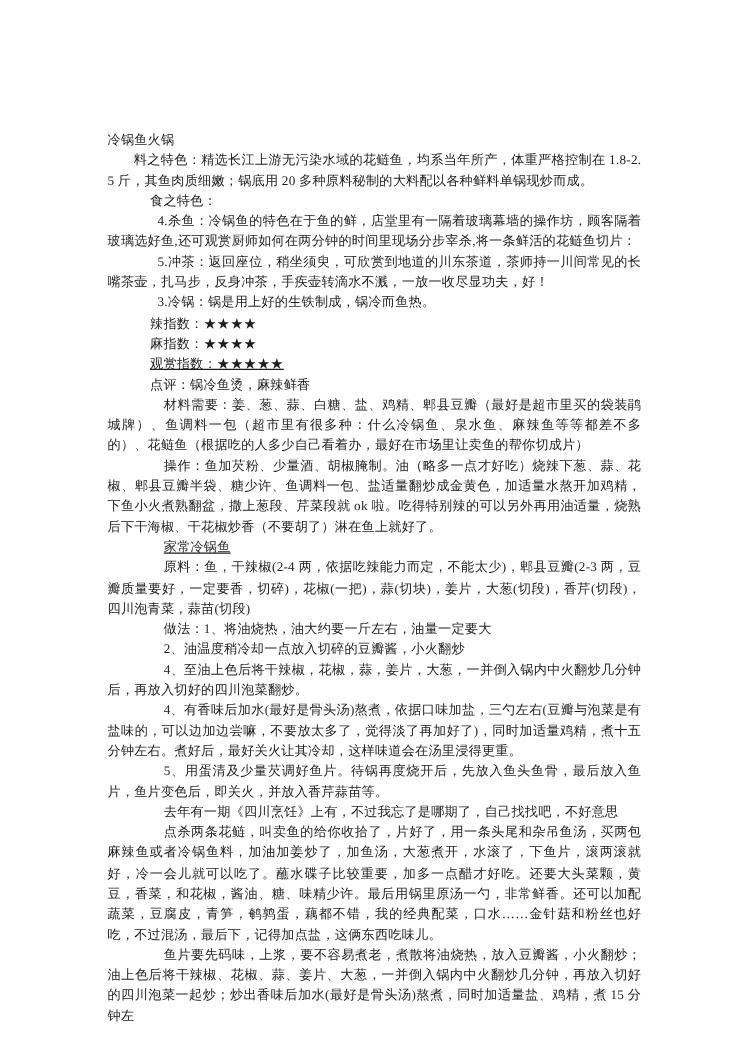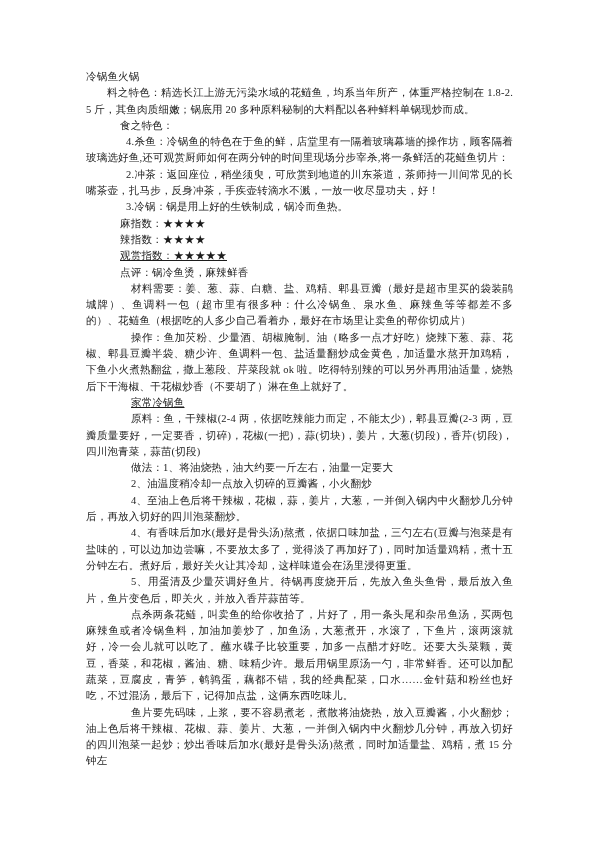--- a/index.html
+++ b/index.html
@@ -12,20 +12,21 @@
     height: 850px;
     overflow: hidden;
     font-family: "Liberation Serif", "DejaVu Serif", serif;
   }
   .page {
     box-sizing: border-box;
     width: 600px;
     height: 722px;
     padding: 69px 87px 0 86px;
     background: #ffffff;
+    margin-top: 36px;
   }
   .doc-body {
     width: 427px;
   }
   .para {
     margin: 0;
     padding: 0;
     font-size: 10.5px;
     line-height: 16.3px;
     color: #1c1c1c;
@@ -37,31 +38,32 @@
 </style>
 </head>
 <body>
 
 <div class="page">
   <div class="doc-body">
       <p class="para" style="text-indent: 0px;">冷锅鱼火锅</p>
       <p class="para" style="text-indent: 21px;">料之特色：精选长江上游无污染水域的花鲢鱼，均系当年所产，体重严格控制在 1.8-2.5 斤，其鱼肉质细嫩；锅底用 20 多种原料秘制的大料配以各种鲜料单锅现炒而成。</p>
       <p class="para" style="text-indent: 34px;">食之特色：</p>
       <p class="para" style="text-indent: 40px;">4.杀鱼：冷锅鱼的特色在于鱼的鲜，店堂里有一隔着玻璃幕墙的操作坊，顾客隔着玻璃选好鱼,还可观赏厨师如何在两分钟的时间里现场分步宰杀,将一条鲜活的花鲢鱼切片：</p>
-      <p class="para" style="text-indent: 40px;">2.冲茶：返回座位，稍坐须臾，可欣赏到地道的川东茶道，茶师持一川间常见的长嘴茶壶，扎马步，反身冲茶，手疾壶转滴水不溅，一放一收尽显功夫，好！</p>
+      <p class="para" style="text-indent: 40px;">5.冲茶：返回座位，稍坐须臾，可欣赏到地道的川东茶道，茶师持一川间常见的长嘴茶壶，扎马步，反身冲茶，手疾壶转滴水不溅，一放一收尽显功夫，好！</p>
       <p class="para" style="text-indent: 40px;">3.冷锅：锅是用上好的生铁制成，锅冷而鱼热。</p>
+      <p class="para" style="text-indent: 34px;">辣指数：★★★★</p>
       <p class="para" style="text-indent: 34px;">麻指数：★★★★</p>
-      <p class="para" style="text-indent: 34px;">辣指数：★★★★</p>
       <p class="para" style="text-indent: 34px; text-decoration: underline;">观赏指数：★★★★★</p>
       <p class="para" style="text-indent: 34px;">点评：锅冷鱼烫，麻辣鲜香</p>
       <p class="para" style="text-indent: 45px;">材料需要：姜、葱、蒜、白糖、盐、鸡精、郫县豆瓣（最好是超市里买的袋装鹃城牌）、鱼调料一包（超市里有很多种：什么冷锅鱼、泉水鱼、麻辣鱼等等都差不多的）、花鲢鱼（根据吃的人多少自己看着办，最好在市场里让卖鱼的帮你切成片）</p>
       <p class="para" style="text-indent: 45px;">操作：鱼加芡粉、少量酒、胡椒腌制。油（略多一点才好吃）烧辣下葱、蒜、花椒、郫县豆瓣半袋、糖少许、鱼调料一包、盐适量翻炒成金黄色，加适量水熬开加鸡精，下鱼小火煮熟翻盆，撒上葱段、芹菜段就 ok 啦。吃得特别辣的可以另外再用油适量，烧熟后下干海椒、干花椒炒香（不要胡了）淋在鱼上就好了。</p>
       <p class="para" style="text-indent: 45px; text-decoration: underline;">家常冷锅鱼</p>
       <p class="para" style="text-indent: 45px;">原料：鱼，干辣椒(2-4 两，依据吃辣能力而定，不能太少)，郫县豆瓣(2-3 两，豆瓣质量要好，一定要香，切碎)，花椒(一把)，蒜(切块)，姜片，大葱(切段)，香芹(切段)，四川泡青菜，蒜苗(切段)</p>
       <p class="para" style="text-indent: 45px;">做法：1、将油烧热，油大约要一斤左右，油量一定要大</p>
       <p class="para" style="text-indent: 45px;">2、油温度稍冷却一点放入切碎的豆瓣酱，小火翻炒</p>
       <p class="para" style="text-indent: 45px;">4、至油上色后将干辣椒，花椒，蒜，姜片，大葱，一并倒入锅内中火翻炒几分钟后，再放入切好的四川泡菜翻炒。</p>
       <p class="para" style="text-indent: 45px;">4、有香味后加水(最好是骨头汤)熬煮，依据口味加盐，三勺左右(豆瓣与泡菜是有盐味的，可以边加边尝嘛，不要放太多了，觉得淡了再加好了)，同时加适量鸡精，煮十五分钟左右。煮好后，最好关火让其冷却，这样味道会在汤里浸得更重。</p>
       <p class="para" style="text-indent: 45px;">5、用蛋清及少量芡调好鱼片。待锅再度烧开后，先放入鱼头鱼骨，最后放入鱼片，鱼片变色后，即关火，并放入香芹蒜苗等。</p>
+      <p class="para" style="text-indent: 45px;">去年有一期《四川烹饪》上有，不过我忘了是哪期了，自己找找吧，不好意思</p>
       <p class="para" style="text-indent: 45px;">点杀两条花鲢，叫卖鱼的给你收拾了，片好了，用一条头尾和杂吊鱼汤，买两包麻辣鱼或者冷锅鱼料，加油加姜炒了，加鱼汤，大葱煮开，水滚了，下鱼片，滚两滚就好，冷一会儿就可以吃了。蘸水碟子比较重要，加多一点醋才好吃。还要大头菜颗，黄豆，香菜，和花椒，酱油、糖、味精少许。最后用锅里原汤一勺，非常鲜香。还可以加配蔬菜，豆腐皮，青笋，鹌鹑蛋，藕都不错，我的经典配菜，口水……金针菇和粉丝也好吃，不过混汤，最后下，记得加点盐，这俩东西吃味儿。</p>
       <p class="para" style="text-indent: 45px;">鱼片要先码味，上浆，要不容易煮老，煮散将油烧热，放入豆瓣酱，小火翻炒；油上色后将干辣椒、花椒、蒜、姜片、大葱，一并倒入锅内中火翻炒几分钟，再放入切好的四川泡菜一起炒；炒出香味后加水(最好是骨头汤)熬煮，同时加适量盐、鸡精，煮 15 分钟左</p>
     </div>
 </div>
 
 </body></html>

